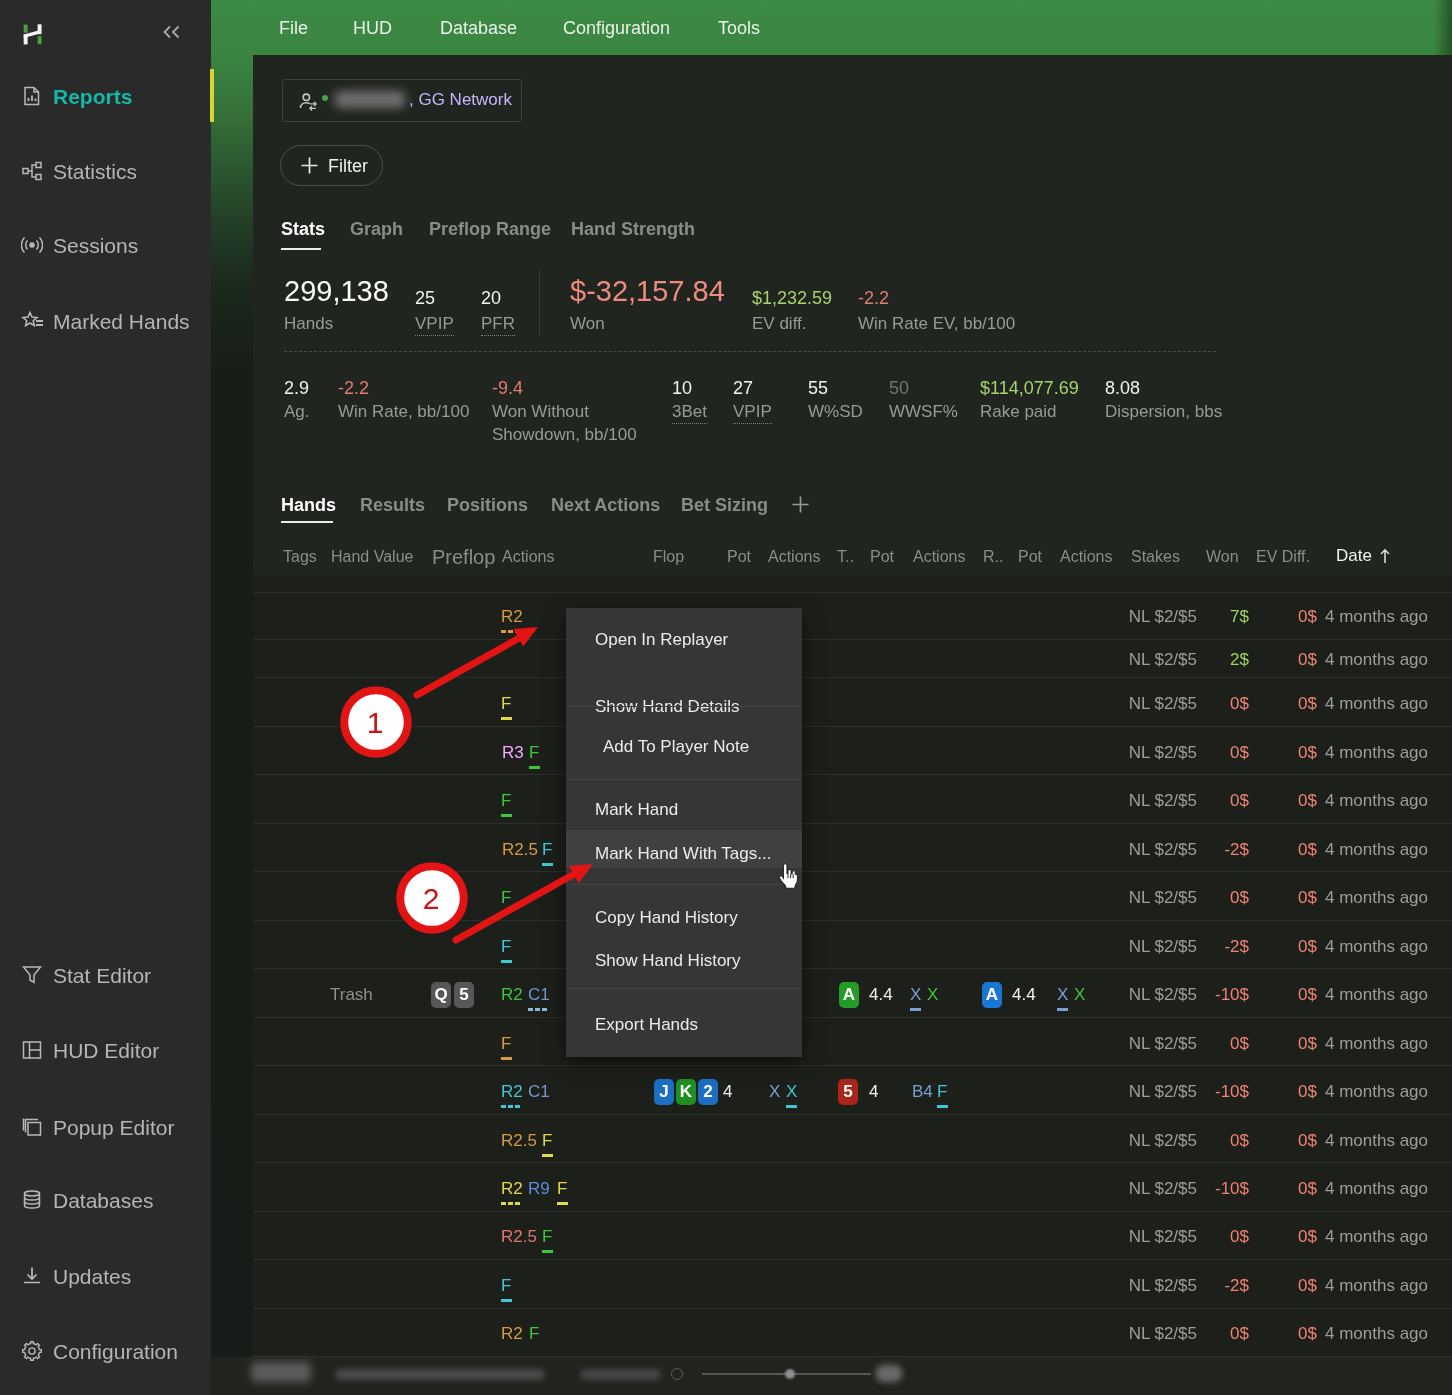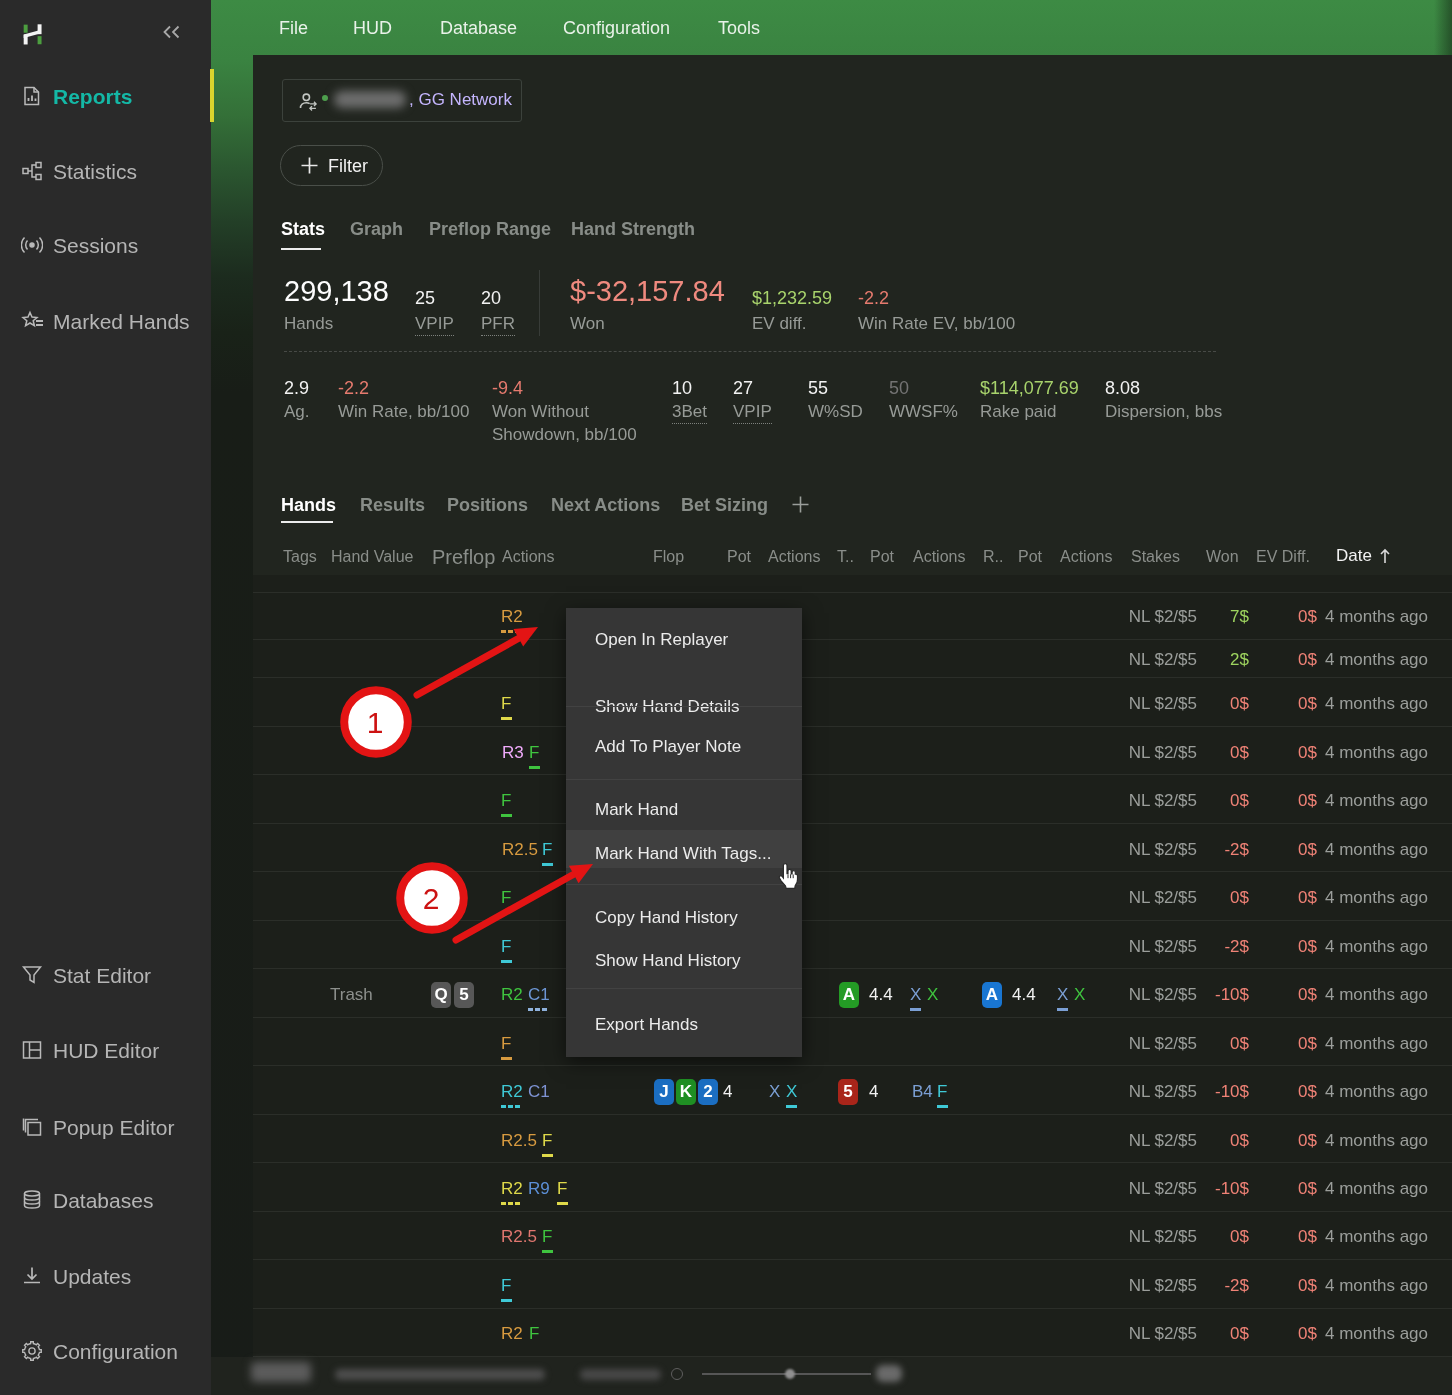--- a/index.html
+++ b/index.html
@@ -319,21 +319,21 @@
 <div class="t" style="left:53px;top:1264px;font-size:21px;line-height:25px;color:#b5b5b5;">Updates</div>
 <svg class="a" style="left:21px;top:1340px;" width="22" height="22" viewBox="0 0 24 24" stroke="#b9b9b9" stroke-width="1.5" fill="none">
 <circle cx="12" cy="12" r="3.4"></circle>
 <path d="M9.79 4.10 L10.53 3.93 L10.58 1.90 L13.42 1.90 L13.47 3.93 L14.21 4.10 L16.02 4.85 L16.67 5.26 L18.14 3.85 L20.15 5.86 L18.74 7.33 L19.15 7.98 L19.90 9.79 L20.07 10.53 L22.10 10.58 L22.10 13.42 L20.07 13.47 L19.90 14.21 L19.15 16.02 L18.74 16.67 L20.15 18.14 L18.14 20.15 L16.67 18.74 L16.02 19.15 L14.21 19.90 L13.47 20.07 L13.42 22.10 L10.58 22.10 L10.53 20.07 L9.79 19.90 L7.98 19.15 L7.33 18.74 L5.86 20.15 L3.85 18.14 L5.26 16.67 L4.85 16.02 L4.10 14.21 L3.93 13.47 L1.90 13.42 L1.90 10.58 L3.93 10.53 L4.10 9.79 L4.85 7.98 L5.26 7.33 L3.85 5.86 L5.86 3.85 L7.33 5.26 L7.98 4.85 Z"></path>
   </svg>
 <div class="t" style="left:53px;top:1339px;font-size:21px;line-height:25px;color:#b5b5b5;">Configuration</div>
 <div class="a" style="left:566px;top:608px;width:236px;height:449px;background:#363636;box-shadow:0 5px 18px rgba(0,0,0,.55);"></div>
 <div class="a" style="left:566px;top:830px;width:236px;height:38px;background:#404040;"></div>
 <div class="mi" style="top:629px;">Open In Replayer</div>
 <div class="mi" style="top:672px;margin-top:24px;">Show Hand Details</div>
-<div class="mi" style="top:736px;">Add To Player Note</div>
+<div class="mi" style="top:736px;margin-left:8px;">Add To Player Note</div>
 <div class="mi" style="top:799px;">Mark Hand</div>
 <div class="mi" style="top:843px;">Mark Hand With Tags...</div>
 <div class="mi" style="top:907px;">Copy Hand History</div>
 <div class="mi" style="top:950px;">Show Hand History</div>
 <div class="mi" style="top:1014px;">Export Hands</div>
 <div class="msep" style="top:706px;"></div>
 <div class="msep" style="top:779px;"></div>
 <div class="msep" style="top:884px;"></div>
 <div class="msep" style="top:988px;"></div>
 <svg class="a" style="left:778px;top:862px;" width="20" height="28" viewBox="0 0 20 28">

